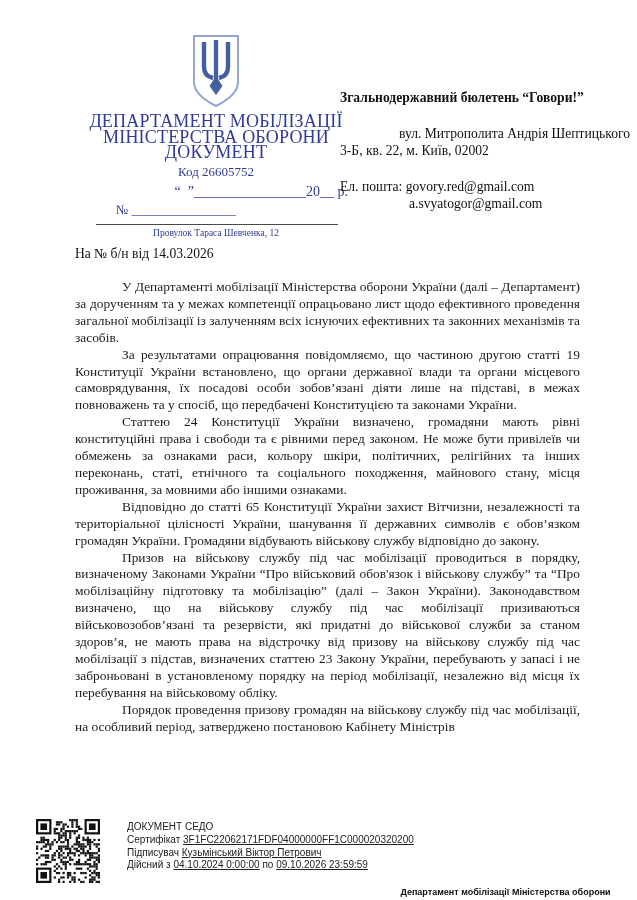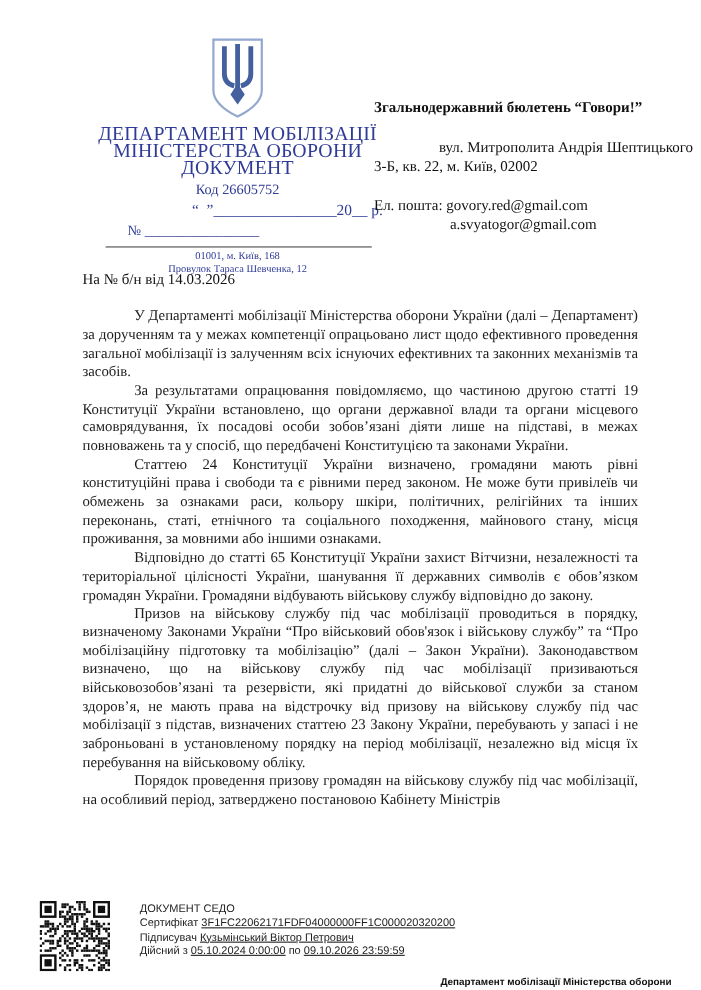--- a/index.html
+++ b/index.html
@@ -60,21 +60,20 @@
         <path d="M25 42 l-6.5 10 6.5 9 6.5 -9 z" fill="#44609f"></path>
       </svg>
     </div>
     <div class="org-line">ДЕПАРТАМЕНТ МОБІЛІЗАЦІЇ</div>
     <div class="org-line">МІНІСТЕРСТВА ОБОРОНИ</div>
     <div class="org-line">ДОКУМЕНТ</div>
     <div class="org-code">Код 26605752</div>
     <div class="blank-date">“  ”________________20__ р.</div>
     <div class="blank-num">№ ________________</div>
     <hr class="hdr-rule">
-    <div class="addr-line">01001, м. Київ, 168</div>
     <div class="addr-line">Провулок Тараса Шевченка, 12</div>
   </div>
 
   <div class="hdr-right">
     <div class="rcp-name">Згальнодержавний бюлетень “Говори!”</div>
     <div class="rcp-addr1">вул. Митрополита Андрія Шептицького</div>
     <div class="rcp-addr2">3-Б, кв. 22, м. Київ, 02002</div>
     <div class="rcp-email1">Ел. пошта: govory.red@gmail.com</div>
     <div class="rcp-email2">a.svyatogor@gmail.com</div>
   </div>
@@ -394,21 +393,21 @@
       </svg>
     <div class="sig-block">
       <div>ДОКУМЕНТ СЕДО</div>
       <div>
         <span>Сертифікат </span><span class="u">3F1FC22062171FDF04000000FF1C000020320200</span>
       </div>
       <div>
         <span>Підписувач </span><span class="u">Кузьмінський Віктор Петрович</span>
       </div>
       <div>
-        <span>Дійсний з </span><span class="u">05.10.2024 0:00:00</span><span> по </span><span class="u">09.10.2026 23:59:59</span>
+        <span>Дійсний з </span><span class="u">04.10.2024 0:00:00</span><span> по </span><span class="u">09.10.2026 23:59:59</span>
       </div>
     </div>
   </div>
 
   <div class="footer-right">
     <div class="fr-org">Департамент мобілізації Міністерства оборони України</div>
     <svg class="barcode-box" id="barcode" viewBox="0 0 156 28" preserveAspectRatio="none">
         <rect x="2" y="0" width="2" height="28" fill="#111"></rect>
         <rect x="5" y="0" width="1" height="28" fill="#111"></rect>
         <rect x="8" y="0" width="1" height="28" fill="#111"></rect>

